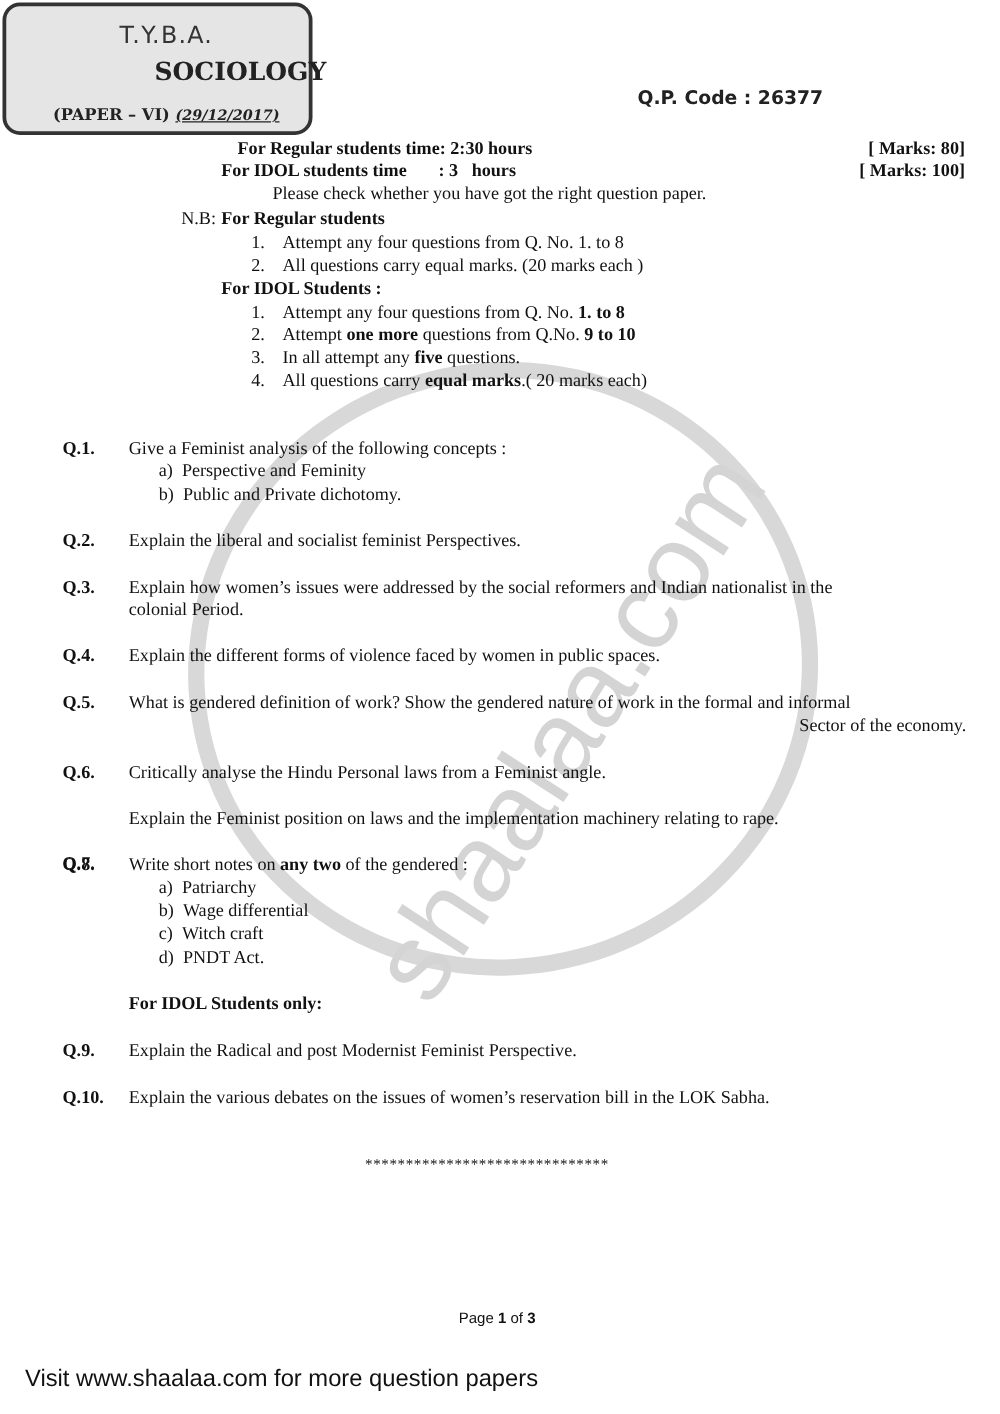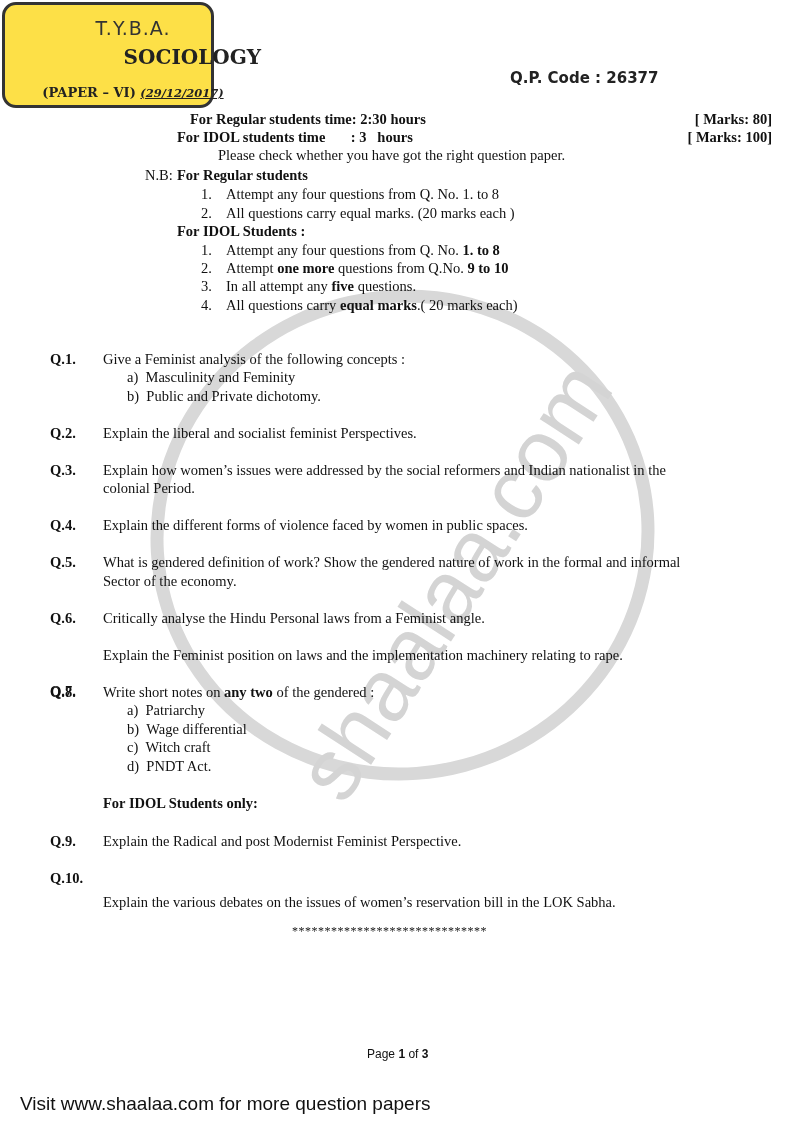--- a/index.html
+++ b/index.html
@@ -3,21 +3,21 @@
 <meta charset="utf-8">
 <style>
   html, body { margin:0; padding:0; background:#fff; }
   body { width:800px; height:1131px; position:relative; overflow:hidden; color:#111;
          font-family:"Liberation Serif", serif; }
   .abs { position:absolute; }
   .serif { font-family:"Liberation Serif", serif; font-size:14.5px; line-height:18px; }
   .b { font-weight:bold; }
 
   
-  .hdrbox { left:2px; top:2px; width:212px; height:106px; border:3px solid #333; border-radius:14px; box-sizing:border-box; background:#fde047; }
+  .hdrbox { left:2px; top:2px; width:248px; height:106px; border:3px solid #333; border-radius:14px; box-sizing:border-box; background:#e5e5e5; }
   .hdr-l1 { left:0; width:256px; top:12px; text-align:center; font-family:"DejaVu Sans", sans-serif; font-size:19px; color:#333; letter-spacing:1px; }
   .hdr-l2 { left:0; width:256px; top:40px; text-align:right; font-family:"DejaVu Serif", serif; font-weight:bold; font-size:20px; color:#222; font-variant:small-caps; }
   .hdr-l3 { left:0; width:256px; top:60px; text-align:center; font-family:"DejaVu Sans", sans-serif; font-weight:bold; font-size:13px; color:#777; text-decoration:underline; }
   .hdr-l4 { left:0; width:256px; top:80px; text-align:center; font-family:"DejaVu Serif", serif; font-weight:bold; font-size:13px; color:#222; }
   .hdr-l4 .date { font-style:italic; text-decoration:underline; font-size:11.5px; }
 
   .qpcode { left:510px; top:69px; font-family:"DejaVu Sans", sans-serif; font-weight:bold; font-size:15px; color:#222; }
 
   .marks { right:28px; text-align:right; font-weight:bold; }
 
@@ -69,57 +69,57 @@
 <div class="abs serif" style="left:226px; top:241px;"><span>Attempt any four questions from Q. No. </span><b>1. to 8</b></div>
 <div class="abs serif" style="left:201px; top:259px;">2.</div>
 <div class="abs serif" style="left:226px; top:259px; white-space:pre;"><span>Attempt </span><b>one more</b><span> questions from Q.No. </span><b>9 to 10</b></div>
 <div class="abs serif" style="left:201px; top:277px;">3.</div>
 <div class="abs serif" style="left:226px; top:277px; white-space:pre;"><span>In all attempt any </span><b>five</b><span> questions.</span></div>
 <div class="abs serif" style="left:201px; top:296px;">4.</div>
 <div class="abs serif" style="left:226px; top:296px; white-space:pre;"><span>All questions carry </span><b>equal marks</b><span>.( 20 marks each)</span></div>
 
 <div class="abs serif qnum" style="top:350px;text-align:right;">Q.1.</div>
 <div class="abs serif qtext" style="top:350px;">Give a Feminist analysis of the following concepts :</div>
-<div class="abs serif sub" style="top:368px;"><span>a)</span>&nbsp;&nbsp;<span>Masculinity and Feminity</span></div>
+<div class="abs serif sub" style="top:368px;"><span>a)</span>&nbsp;&nbsp;<span>Perspective and Feminity</span></div>
 <div class="abs serif sub" style="top:387px;"><span>b)</span>&nbsp;&nbsp;<span>Public and Private dichotomy.</span></div>
 
 <div class="abs serif qnum" style="top:424px;">Q.2.</div>
 <div class="abs serif qtext" style="top:424px;">Explain the liberal and socialist feminist Perspectives.</div>
 
 <div class="abs serif qnum" style="top:461px;">Q.3.</div>
 <div class="abs serif qtext" style="top:461px;">Explain how women’s issues were addressed by the social reformers and Indian nationalist in the</div>
 <div class="abs serif qtext" style="top:479px;">colonial Period.</div>
 
 <div class="abs serif qnum" style="top:516px;text-align:right;">Q.4.</div>
 <div class="abs serif qtext" style="top:516px;">Explain the different forms of violence faced by women in public spaces.</div>
 
 <div class="abs serif qnum" style="top:553px;">Q.5.</div>
 <div class="abs serif qtext" style="top:553px;">What is gendered definition of work? Show the gendered nature of work in the formal and informal</div>
-<div class="abs serif qtext" style="top:572px;">Sector of the economy.</div>
+<div class="abs serif qtext" style="top:572px;text-align:right;">Sector of the economy.</div>
 
 <div class="abs serif qnum" style="top:609px;">Q.6.</div>
 <div class="abs serif qtext" style="top:609px;">Critically analyse the Hindu Personal laws from a Feminist angle.</div>
 
 <div class="abs serif qnum" style="top:682px;">Q.7.</div>
 <div class="abs serif qtext" style="top:646px;">Explain the Feminist position on laws and the implementation machinery relating to rape.</div>
 
 <div class="abs serif qnum" style="top:683px;">Q.8.</div>
 <div class="abs serif qtext" style="top:683px; white-space:pre;"><span>Write short notes on </span><b>any two</b><span> of the gendered :</span></div>
 <div class="abs serif sub" style="top:701px;"><span>a)</span>&nbsp;&nbsp;<span>Patriarchy</span></div>
 <div class="abs serif sub" style="top:720px;"><span>b)</span>&nbsp;&nbsp;<span>Wage differential</span></div>
 <div class="abs serif sub" style="top:738px;"><span>c)</span>&nbsp;&nbsp;<span>Witch craft</span></div>
 <div class="abs serif sub" style="top:757px;"><span>d)</span>&nbsp;&nbsp;<span>PNDT Act.</span></div>
 
 <div class="abs serif b" style="left:103px; top:794px;">For IDOL Students only:</div>
 
 <div class="abs serif qnum" style="top:832px;">Q.9.</div>
 <div class="abs serif qtext" style="top:832px;">Explain the Radical and post Modernist Feminist Perspective.</div>
 
 <div class="abs serif qnum" style="top:869px;">Q.10.</div>
-<div class="abs serif qtext" style="top:869px;margin-top:24px;">Explain the various debates on the issues of women’s reservation bill in the LOK Sabha.</div>
+<div class="abs serif qtext" style="top:869px;">Explain the various debates on the issues of women’s reservation bill in the LOK Sabha.</div>
 
 <div class="abs serif stars">******************************</div>
 
 <div class="abs pageno">
   <span>Page</span> <b>1</b> <span>of</span> <b>3</b>
 </div>
 
 <div class="abs footer">Visit www.shaalaa.com for more question papers</div>
 
 </body></html>

